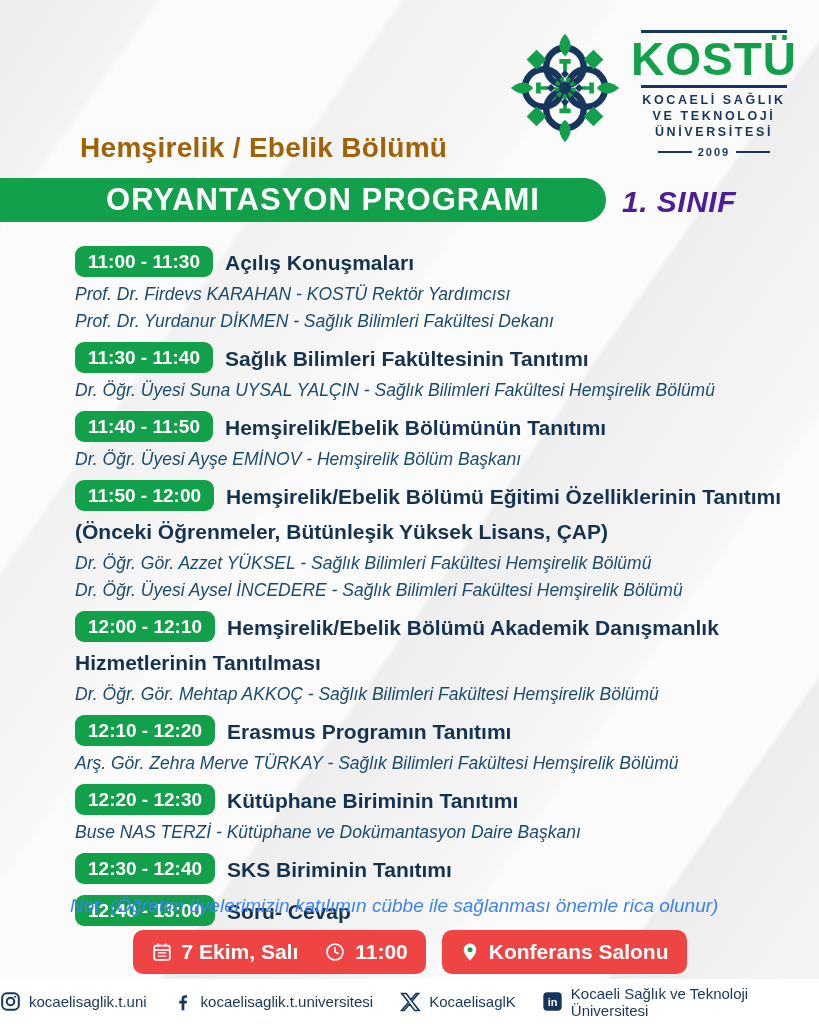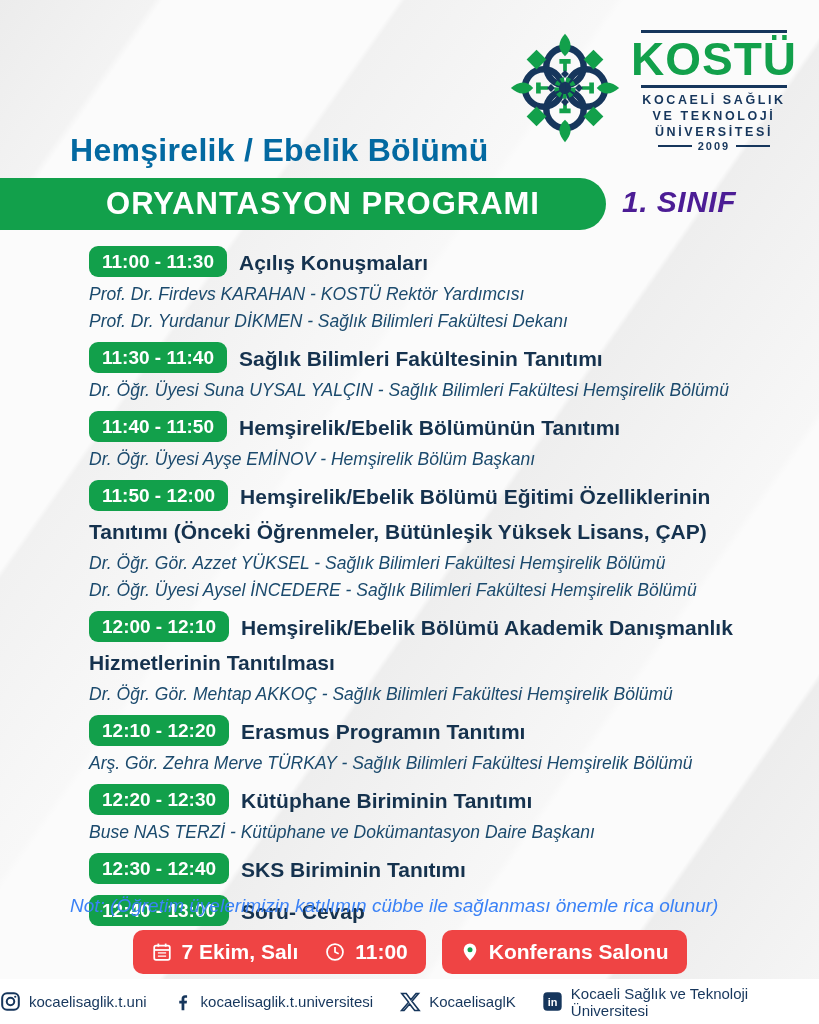--- a/index.html
+++ b/index.html
@@ -18,36 +18,36 @@
   }
   .content{position:absolute;inset:0;z-index:1;}
 
   
   .logo{position:absolute;top:30px;right:22px;display:flex;align-items:flex-start;gap:10px;}
   .logo-text{display:flex;flex-direction:column;align-items:center;}
   .logo-rule{width:146px;height:3px;background:#16365c;margin-bottom:2px;}
   .logo-acronym{color:#12a04b;font-weight:bold;font-size:46px;line-height:48px;letter-spacing:1px;}
   .logo-rule2{width:146px;height:3px;background:#16365c;margin:2px 0 4px 0;}
   .logo-sub{color:#16365c;font-weight:bold;font-size:12.5px;line-height:16px;letter-spacing:2.6px;white-space:nowrap;}
-  .logo-year{display:flex;align-items:center;gap:6px;color:#16365c;font-weight:bold;font-size:11px;margin-top:0;letter-spacing:2px;}
+  .logo-year{display:flex;align-items:center;gap:6px;color:#16365c;font-weight:bold;font-size:11px;margin-top:6px;letter-spacing:2px;}
   .logo-year .yr-rule{width:34px;height:2px;background:#16365c;}
 
   
-  .dept-title{position:absolute;left:70px;top:132px;color:#0369a1;font-weight:bold;font-size:32px;letter-spacing:.3px;}
+  .dept-title{position:absolute;left:80px;top:132px;color:#a16207;font-weight:bold;font-size:28px;letter-spacing:.3px;}
   .banner{
-    position:absolute;left:0;top:178px;width:606px;height:52px;
+    position:absolute;left:0;top:178px;width:606px;height:44px;
     background:#12a04b;border-radius:0 27px 27px 0;
     display:flex;align-items:center;justify-content:center;padding-left:40px;box-sizing:border-box;text-align:right;
   }
   .banner-text{color:#fff;font-weight:bold;font-size:31px;letter-spacing:1px;}
   .class-label{position:absolute;left:622px;top:185px;color:#4c1d95;font-weight:bold;font-style:italic;font-size:30px;letter-spacing:.5px;}
 
   
   .schedule{position:absolute;left:75px;top:246px;width:712px;}
-  .item{margin-bottom:7px;line-height:33px;margin-left:14px;}
+  .item{margin-bottom:7px;line-height:33px;}
   .badge{
     display:inline-block;background:#12a04b;color:#fff;font-weight:bold;font-size:19px;
     padding:2px 13px;border-radius:9px;margin-right:12px;line-height:27px;vertical-align:2px;
   }
   .title{color:#15324e;font-weight:bold;font-size:21px;}
   .speaker{color:#1b4a6d;font-style:italic;font-size:17.5px;line-height:27px;}
 
   .note{position:absolute;left:70px;top:895px;width:700px;color:#3b82f6;font-style:italic;font-size:19px;}
 
   

